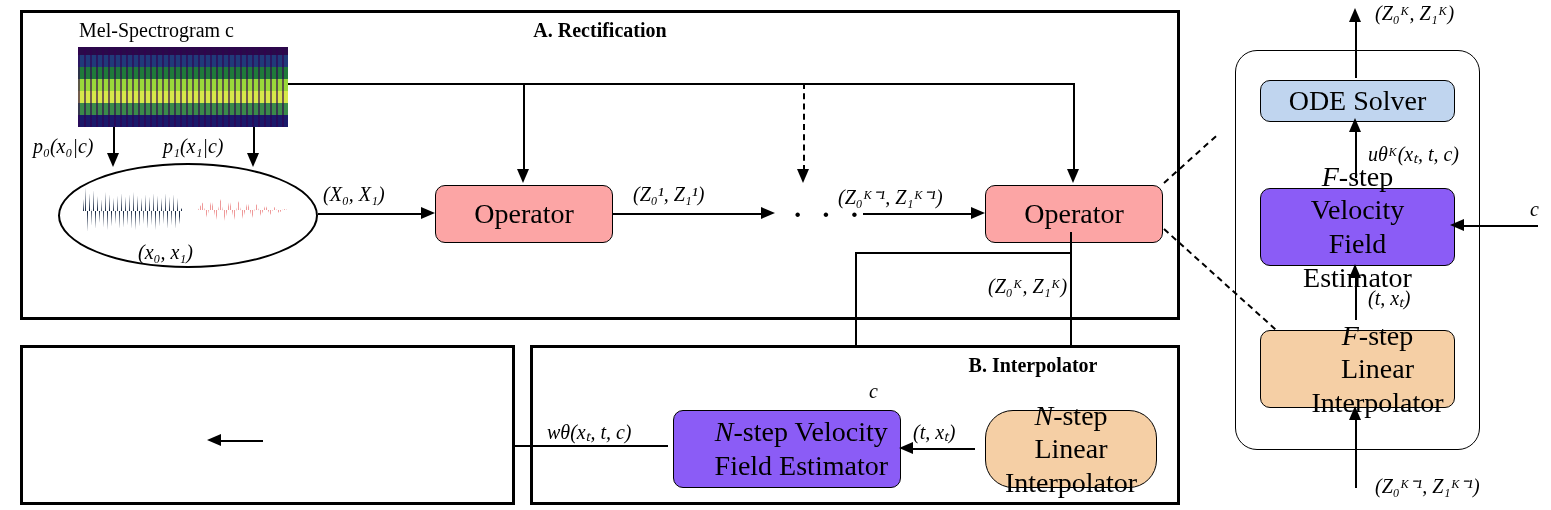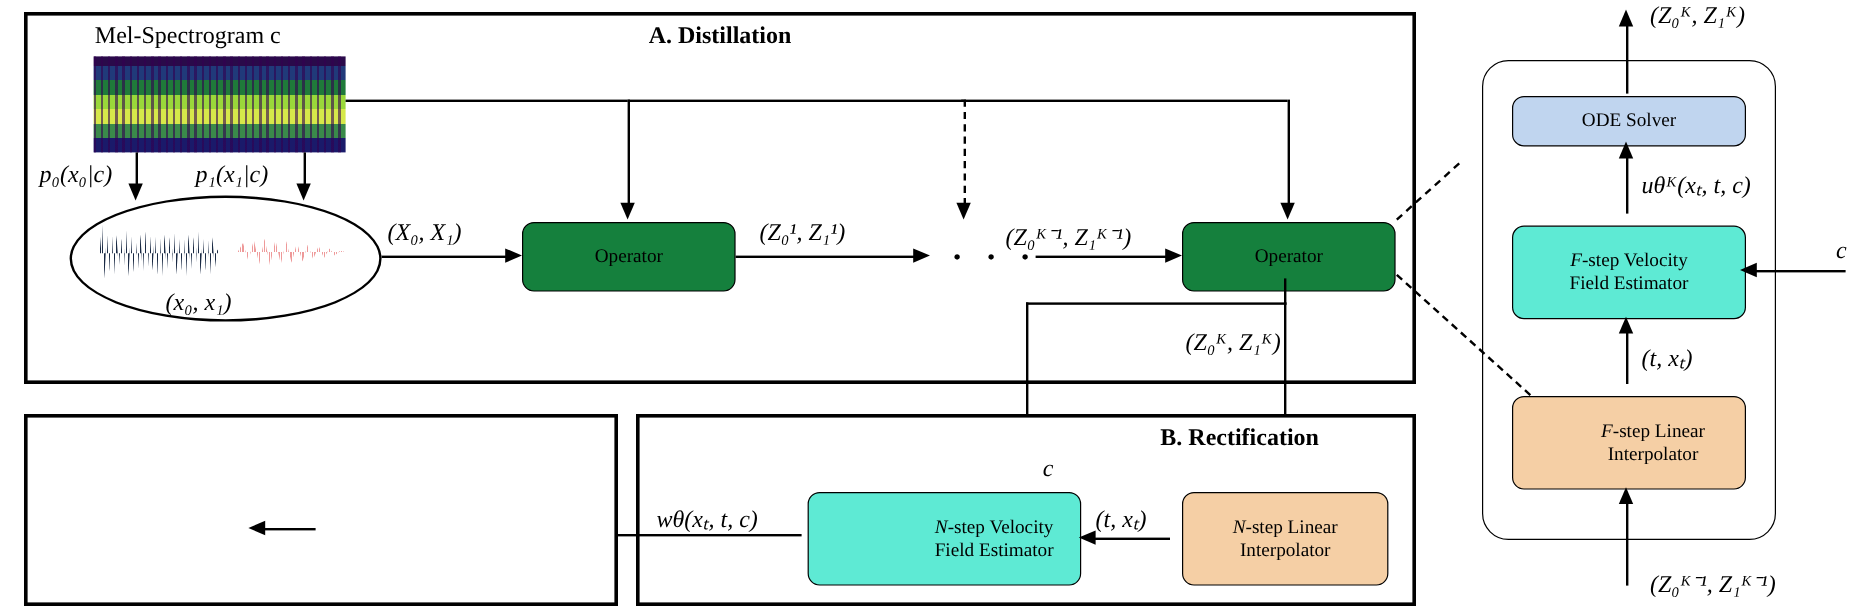--- a/index.html
+++ b/index.html
@@ -8,23 +8,23 @@
     padding: 0;
     font-family: "Times New Roman", Times, serif;
     color: #000;
     background: #fff;
     width: 1551px;
     height: 510px;
     position: relative;
   }
   .panel { position: absolute; border: 3px solid #000; background: #fff; }
   .panel-title { font-weight: bold; font-size: 22px; text-align: center; }
-  .box { position: absolute; border: 1px solid #000; border-radius: 10px; text-align: center; display: flex; align-items: center; justify-content: center; padding: 4px 22px; font-size: 16px; }
-  .op { background: #15803d; }
-  .est { background: #5eead4; }
+  .box { position: absolute; border: 1px solid #000; border-radius: 10px; text-align: center; display: flex; align-items: center; justify-content: center; padding: 4px 12px; font-size: 28px; }
+  .op { background: #fca5a5; }
+  .est { background: #8b5cf6; }
   .interp { background: #f5cfa5; }
   .ode { background: #c0d5ef; }
   .swave { background: #f0cdd7; }
   .label { position: absolute; font-size: 20px; white-space: nowrap; }
   .italic { font-style: italic; }
   .ellipse { position: absolute; border: 2px solid #000; border-radius: 50%; }
   .arrowhead { position: absolute; width: 0; height: 0; }
   .arrow-right { border-top: 6px solid transparent; border-bottom: 6px solid transparent; border-left: 14px solid #000; }
   .arrow-left  { border-top: 6px solid transparent; border-bottom: 6px solid transparent; border-right: 14px solid #000; }
   .arrow-down  { border-left: 6px solid transparent; border-right: 6px solid transparent; border-top: 14px solid #000; }
@@ -57,21 +57,21 @@
   .wave-pink { background:
     repeating-linear-gradient(90deg, #e99 0 1px, transparent 1px 2px);
     clip-path: polygon(0 50%, 5% 35%, 10% 65%, 15% 30%, 20% 70%, 25% 28%, 30% 72%, 35% 30%, 40% 70%, 45% 32%, 50% 68%, 55% 34%, 60% 66%, 65% 38%, 70% 62%, 75% 40%, 80% 60%, 85% 44%, 90% 56%, 95% 48%, 100% 50%);
   }
   .side-panel { position: absolute; border: 1.5px solid #000; border-radius: 22px; }
 </style>
 </head>
 <body>
 
 <div class="panel" style="left:20px; top:10px; width:1160px; height:310px;">
-  <div class="panel-title label" style="left:0; right:0; top:6px;">A. Distillation</div>
+  <div class="panel-title label" style="left:0; right:0; top:6px;">A. Rectification</div>
 
   <div class="label" style="left:56px; top:6px;">Mel-Spectrogram c</div>
   <div class="mel" style="left:55px; top:34px;"></div>
 
   <div class="vline" style="left:90px; top:114px; height:28px;"></div>
   <div class="arrowhead arrow-down" style="left:84px; top:140px;"></div>
   <div class="vline" style="left:230px; top:114px; height:28px;"></div>
   <div class="arrowhead arrow-down" style="left:224px; top:140px;"></div>
 
   <div class="label italic" style="left:10px; top:122px;"><span>p₀(x₀|c)</span></div>
@@ -121,27 +121,27 @@
 
 <div class="vline" style="left:855px; top:252px; height:148px;"></div>
 <div class="arrowhead arrow-down" style="left:849px; top:398px;"></div>
 <div class="hline" style="left:855px; top:252px; width:217px;"></div>
 <div class="vline" style="left:1070px; top:232px; height:22px;"></div>
 
 <div class="vline" style="left:1070px; top:252px; height:148px;"></div>
 <div class="arrowhead arrow-down" style="left:1064px; top:398px;"></div>
 
 <div class="panel" style="left:530px; top:345px; width:650px; height:160px;">
-  <div class="panel-title label" style="left:370px; top:6px; width:260px;">B. Rectification</div>
+  <div class="panel-title label" style="left:370px; top:6px; width:260px;">B. Interpolator</div>
   <div class="label italic" style="left:336px; top:32px;">c</div>
 
   <div class="box est" style="left:140px; top:62px; width:228px; height:78px;justify-content:flex-end;">
       <span style="line-height:1.2;"><span class="italic">N</span>-step Velocity<br>Field Estimator</span>
     </div>
-  <div class="box interp" style="left:452px; top:62px; width:172px; height:78px;">
+  <div class="box interp" style="left:452px; top:62px; width:172px; height:78px;border-radius:28px;">
       <span style="line-height:1.2;"><span class="italic">N</span>-step Linear<br>Interpolator</span>
     </div>
 
   <div class="hline" style="left:378px; top:100px; width:64px;"></div>
   <div class="arrowhead arrow-left" style="left:366px; top:94px;"></div>
   <div class="label italic" style="left:380px; top:70px;">(t, xₜ)</div>
 
   <div class="label italic" style="left:14px; top:70px;">wθ(xₜ, t, c)</div>
 </div>
 

